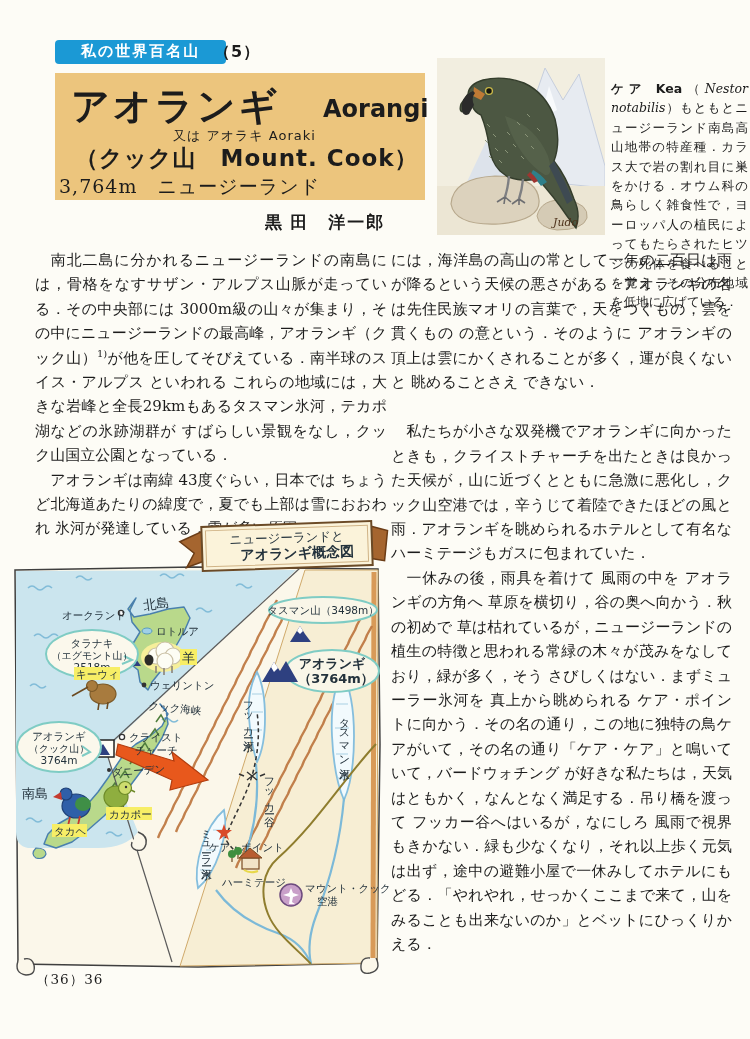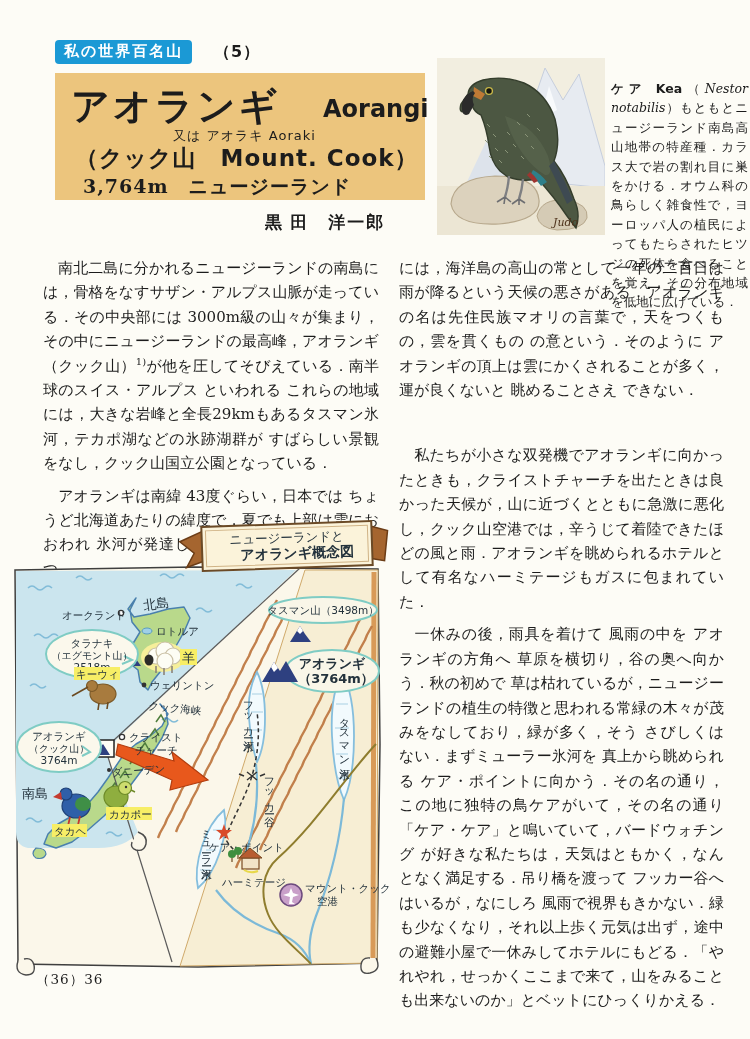--- a/index.html
+++ b/index.html
@@ -1,44 +1,44 @@
 <!DOCTYPE html>
 <html><head>
 <meta charset="utf-8">
 <style>
   html,body{margin:0;padding:0;background:#e9e7e0;}
   .page{position:relative;width:750px;height:1039px;background:#fdfcf6;overflow:hidden;
         font-family:"DejaVu Serif",serif;color:#1c1c1c;}
   
   .badge{position:absolute;left:55px;top:40px;background:#1b99d5;color:#fff;
          font-family:"DejaVu Sans",sans-serif;font-weight:bold;font-size:15px;
-         padding:2px 9px 3px;border-radius:4px;letter-spacing:2px;}
+         padding:2px 26px 3px;border-radius:4px;letter-spacing:2px;}
   .series-no{position:absolute;left:214px;top:42px;font-family:"DejaVu Sans",sans-serif;
          font-weight:bold;font-size:16px;letter-spacing:1px;}
   .titlebox{position:absolute;left:55px;top:73px;width:370px;height:127px;background:#ecc57d;}
   .title-ja{position:absolute;left:16px;top:8px;font-family:"DejaVu Sans",sans-serif;
          font-weight:bold;font-size:38px;letter-spacing:3px;}
   .title-en{position:absolute;left:268px;top:22px;font-family:"DejaVu Sans",sans-serif;
          font-weight:600;font-size:24px;}
   .alt-note{position:absolute;left:118px;top:54px;font-family:"DejaVu Sans",sans-serif;
          font-size:13px;letter-spacing:1px;text-align:center;}
   .subtitle{position:absolute;left:20px;top:70px;font-family:"DejaVu Sans",sans-serif;
          font-weight:bold;font-size:23px;letter-spacing:1px;}
-  .elev{position:absolute;left:28px;top:101px;font-weight:bold;font-size:19px;letter-spacing:1px;}
+  .elev{position:absolute;left:4px;top:101px;font-weight:normal;font-size:19px;letter-spacing:1px;}
   .author{position:absolute;left:225px;top:211px;width:200px;text-align:center;
          font-family:Liberation Serif, serif;font-weight:bold;font-size:17px;letter-spacing:2px;}
   
   .kea-fig{position:absolute;left:437px;top:58px;width:168px;height:177px;}
   .kea-caption{position:absolute;left:611px;top:79px;width:137px;font-size:12.5px;
          line-height:19.4px;text-align:justify;}
   .kea-caption b{font-family:"DejaVu Sans",sans-serif;}
   .lat{font-style:italic;}
   
   .col{position:absolute;top:248px;font-size:15px;line-height:24.4px;text-align:justify;}
-  .col p{margin:8px;}
+  .col p{margin:0;}
   .col-left{left:35px;width:352px;}
   .col-right{left:391px;width:341px;}
   .gap{height:25px;}
   sup{font-size:10px;line-height:0;}
   
   .map{position:absolute;left:10px;top:514px;width:380px;height:478px;}
   .footer-left{position:absolute;left:36px;top:971px;font-size:13.5px;letter-spacing:1px;}
   .footer-right{position:absolute;right:22px;top:971px;font-size:13.5px;letter-spacing:1px;}
   
   .mt{font-family:"DejaVu Sans",sans-serif;fill:#23323c;}

